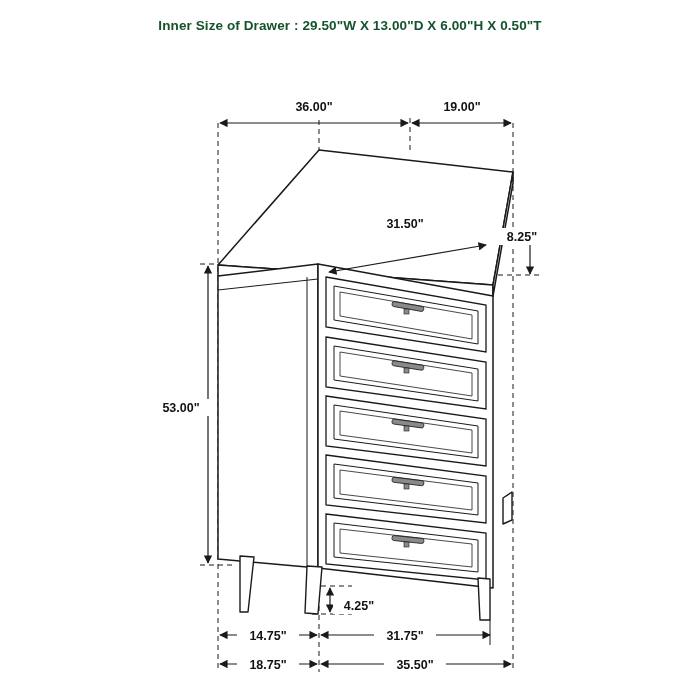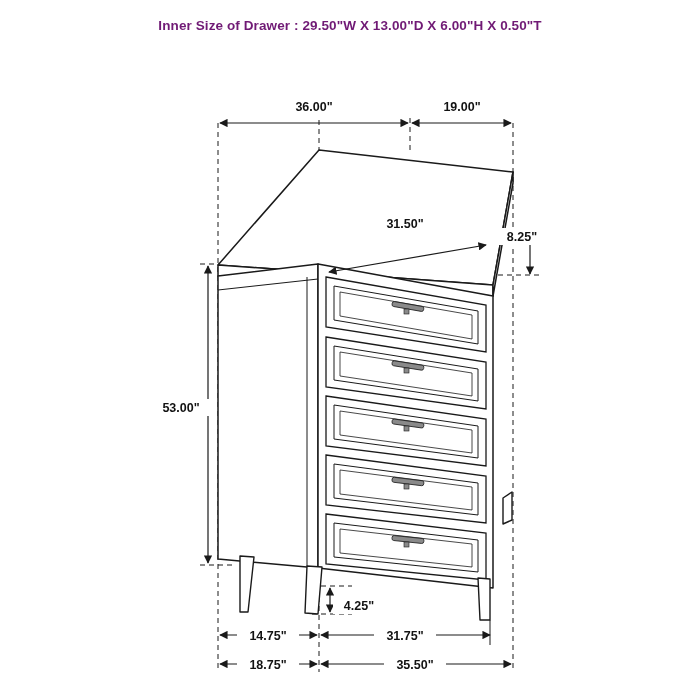--- a/index.html
+++ b/index.html
@@ -21,21 +21,21 @@
   }
   #title {
     position: absolute;
     left: 0;
     top: 18px;
     width: 700px;
     text-align: center;
     font-size: 13.5px;
     font-weight: bold;
     letter-spacing: 0.1px;
-    color: #701a75;
+    color: #14532d;
   }
   svg#diagram {
     position: absolute;
     left: 0;
     top: 0;
   }
   .dim-text {
     font-family: "Liberation Sans", sans-serif;
     font-size: 12.5px;
     font-weight: bold;

